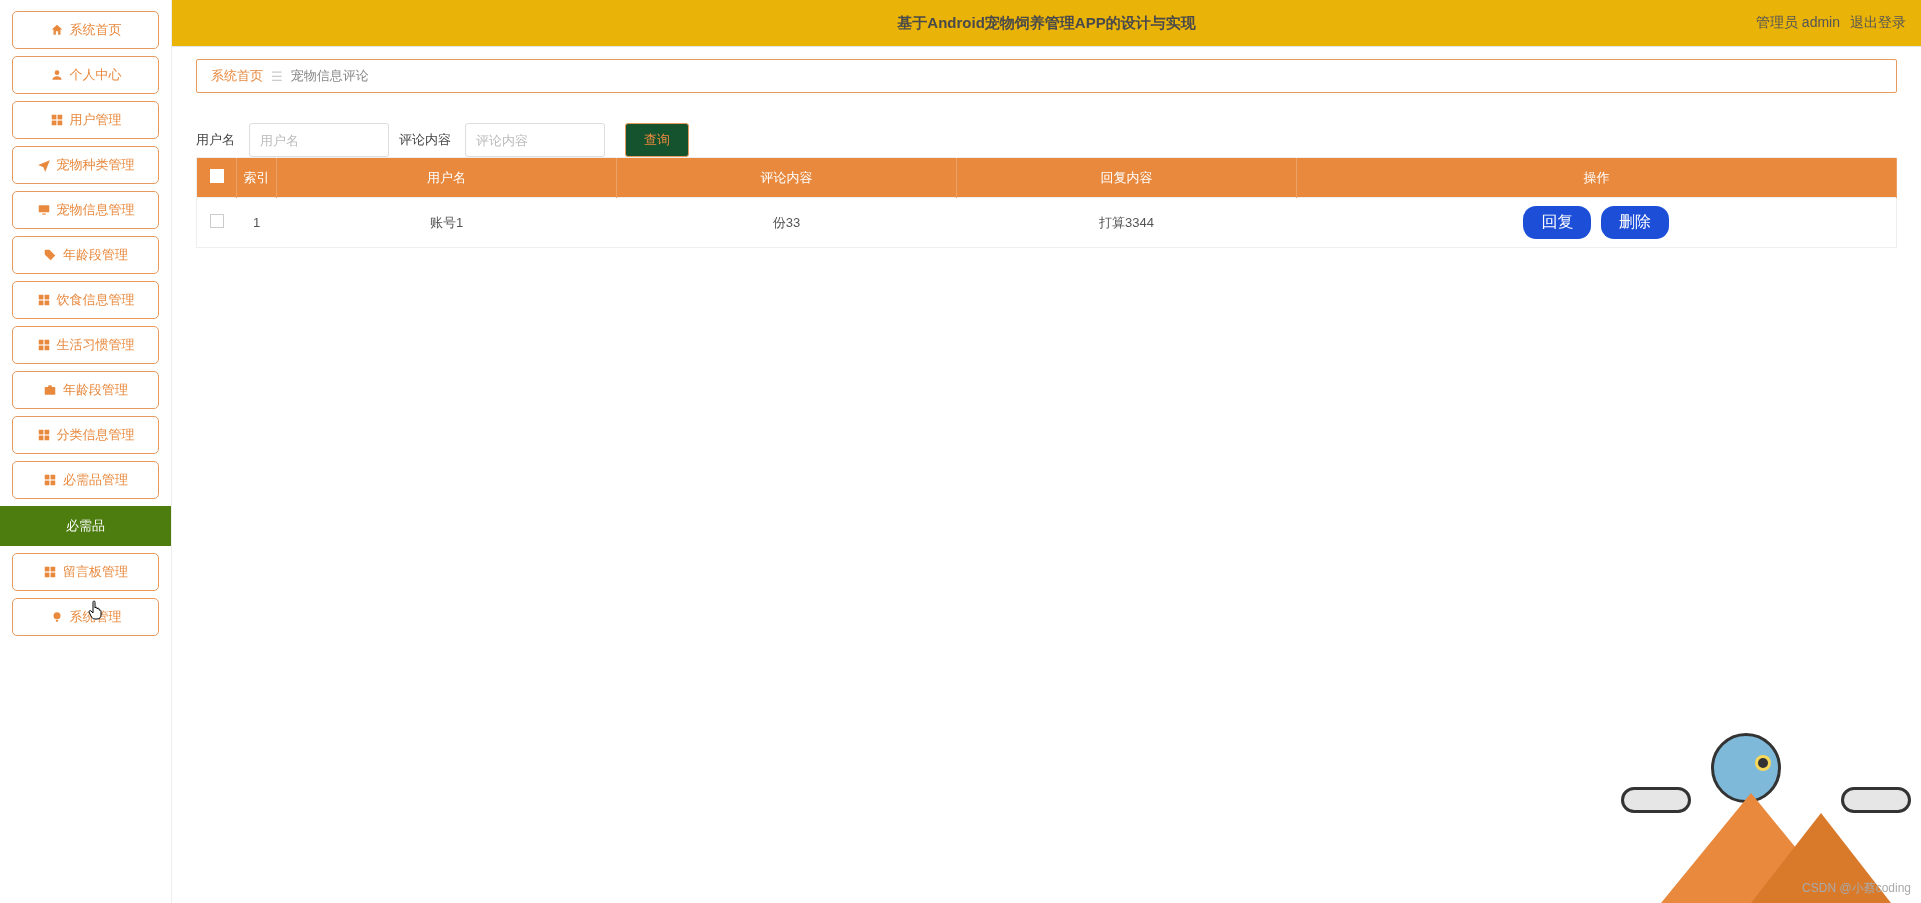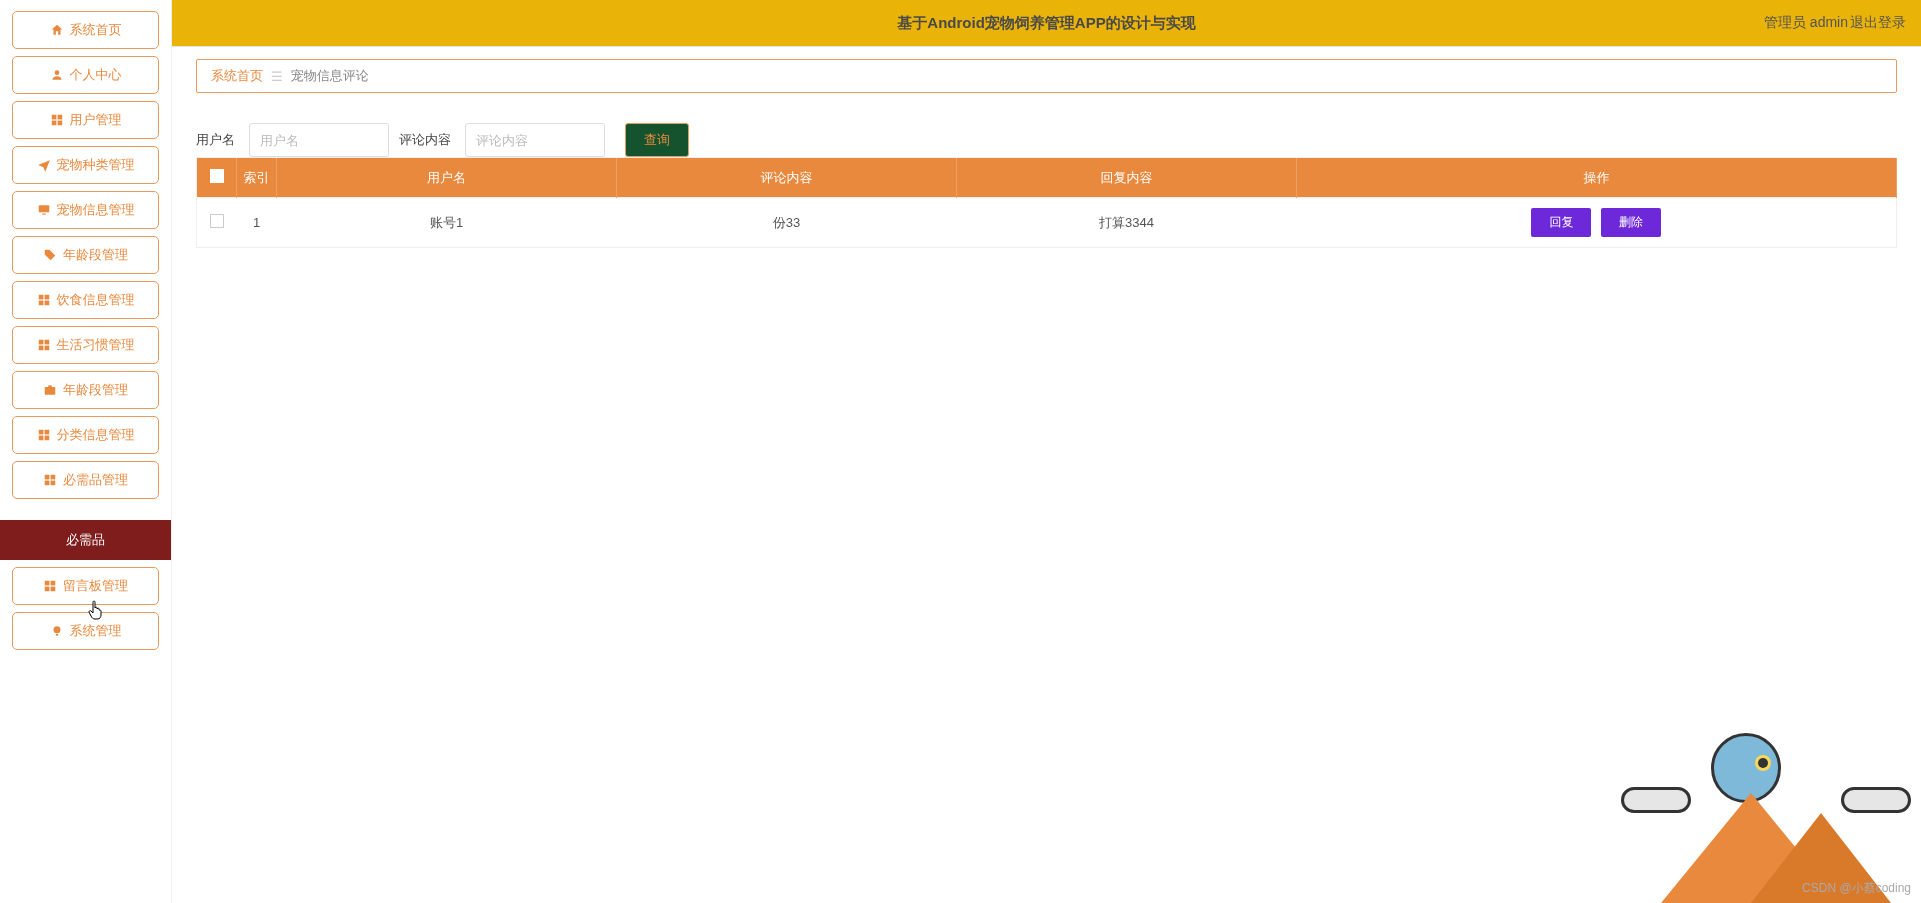--- a/index.html
+++ b/index.html
@@ -1,28 +1,28 @@
 <!DOCTYPE html>
 <html><head>
 <meta charset="utf-8">
 <style>
 * { box-sizing: border-box; margin: 0; padding: 0; }
 body { font-family: "Microsoft YaHei", Arial, sans-serif; font-size: 13px; background: #fff; color: #333; width: 1921px; height: 903px; overflow: hidden; position: relative; }
 
 
 .sidebar { position: absolute; left: 0; top: 0; width: 172px; height: 903px; border-right: 1px solid #eee; background: #fff; padding-top: 4px; }
 .side-item { margin: 7px 12px; height: 38px; border: 1px solid #e89a5d; border-radius: 5px; display: flex; align-items: center; justify-content: center; color: #e8893e; font-size: 13px; cursor: pointer; background: #fff; }
-.side-item.solid { background: #7f1d1d; border: none; color: #fff; margin: 21px 0 7px 0; border-radius: 0; height: 40px; }
+.side-item.solid { background: #4d7c0f; border: none; color: #fff; margin: 7px 0 7px 0; border-radius: 0; height: 40px; }
 .side-icon { width: 14px; height: 14px; margin-right: 6px; display: inline-flex; align-items: center; justify-content: center; }
 .side-icon svg { width: 14px; height: 14px; fill: #e8893e; }
 
 
 .header { position: absolute; left: 172px; top: 0; right: 0; height: 47px; border-bottom: 1px solid #e5e5e5; display: flex; align-items: center; background: #eab308; }
 .header-title { position: absolute; left: 50%; transform: translateX(-50%); font-weight: bold; font-size: 15px; color: #4a4a4a; }
-.header-right { position: absolute; right: 15px; display: flex; gap: 2px; color: #555; font-size: 14px; }
+.header-right { position: absolute; right: 15px; display: flex; gap: 10px; color: #555; font-size: 14px; }
 .header-right span { cursor: pointer; }
 
 
 .main { position: absolute; left: 172px; top: 47px; right: 0; bottom: 0; padding: 12px 24px; }
 .breadcrumb { border: 1px solid #e89a5d; border-radius: 2px; height: 34px; display: flex; align-items: center; padding: 0 14px; font-size: 13px; color: #e8893e; }
 .breadcrumb .bc-home { color: #e8893e; margin-right: 8px; }
 .breadcrumb .bc-sep { color: #ccc; margin-right: 8px; }
 .breadcrumb .bc-current { color: #888; }
 
 .filter { margin-top: 30px; display: flex; align-items: center; gap: 10px; font-size: 13px; color: #444; }
@@ -35,21 +35,21 @@
 .table th { background: #e8893e; color: #fff; font-weight: normal; height: 40px; font-size: 13px; border-right: 1px solid rgba(255,255,255,0.2); }
 .table td { height: 50px; text-align: center; color: #555; border-top: 1px solid #eee; font-size: 13px; }
 .col-check { width: 40px; }
 .col-idx { width: 40px; }
 .col-user { width: 340px; }
 .col-comment { width: 340px; }
 .col-reply { width: 340px; }
 .col-op { }
 .check { width: 14px; height: 14px; display: inline-block; border: 1px solid #ccc; background: #fff; }
 .th-check { width: 14px; height: 14px; display: inline-block; border: 1px solid #fff; background: #fff; }
-.op-btn { display: inline-block; background: #6d28d9; color: #fff; padding: 6px 18px; border-radius: 2px; font-size: 12px; cursor: pointer; margin: 0 3px; }
+.op-btn { display: inline-block; background: #1d4ed8; color: #fff; padding: 6px 18px; border-radius: 13px; font-size: 16px; cursor: pointer; margin: 0 3px; }
 
 
 .decoration { position: absolute; right: 0; bottom: 0; width: 300px; height: 160px; pointer-events: none; }
 .cloud { position: absolute; width: 70px; height: 26px; border: 3px solid #333; border-radius: 15px; background: #e6e6e6; }
 .cloud-left { left: 0; bottom: 90px; }
 .cloud-right { right: 10px; bottom: 90px; }
 .mountain { position: absolute; bottom: 0; left: 40px; width: 0; height: 0; border-left: 90px solid transparent; border-right: 90px solid transparent; border-bottom: 110px solid #e8893e; }
 .mountain2 { position: absolute; bottom: 0; left: 130px; width: 0; height: 0; border-left: 70px solid transparent; border-right: 70px solid transparent; border-bottom: 90px solid #d9792a; }
 .sun { position: absolute; bottom: 100px; left: 90px; width: 70px; height: 70px; border-radius: 50%; background: #7fb9d9; border: 3px solid #333; }
 .sun-eye { position: absolute; width: 10px; height: 10px; border-radius: 50%; background: #333; top: 22px; left: 44px; box-shadow: 0 0 0 3px #f9d85a; }

